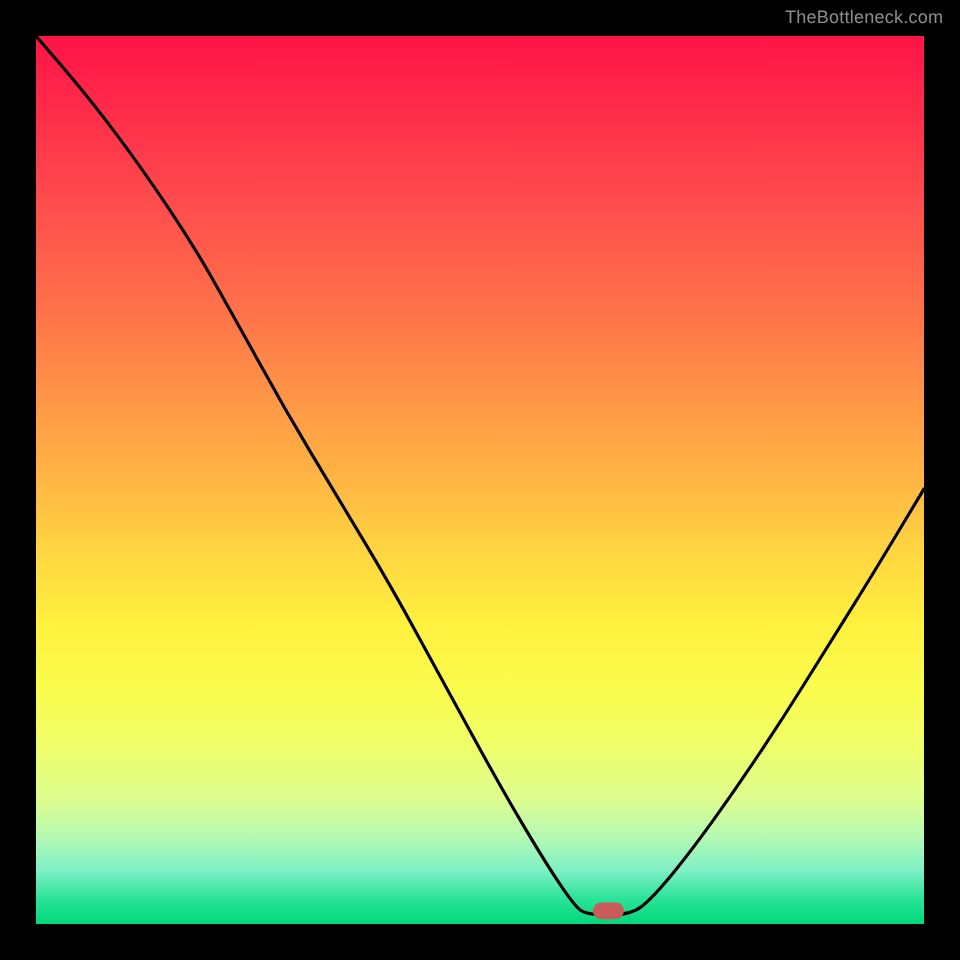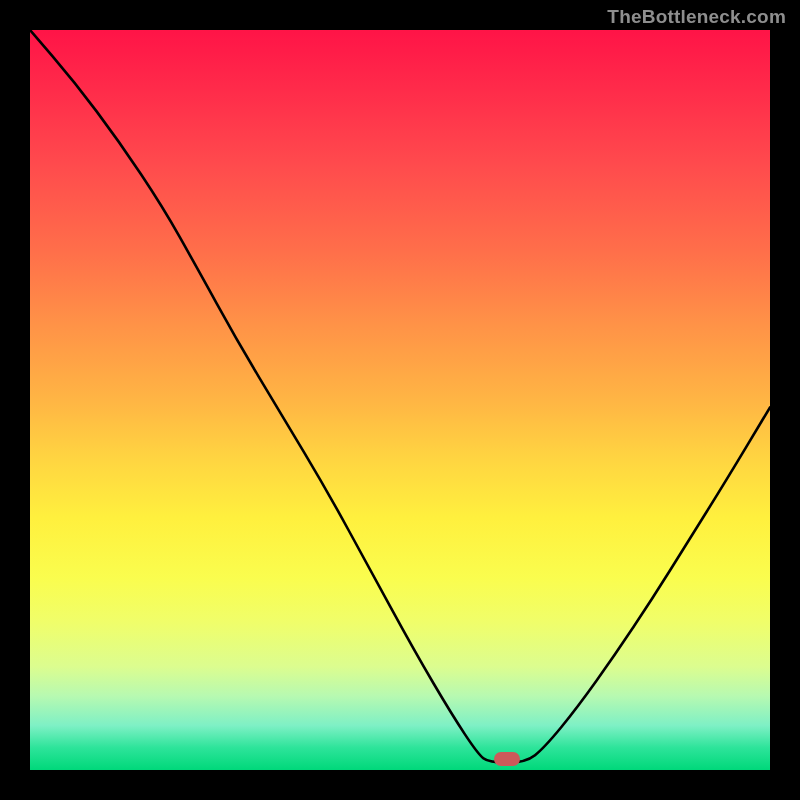--- a/index.html
+++ b/index.html
@@ -62,22 +62,22 @@
     height: 14px;
     border-radius: 7px;
     background: #cc5a5a; 
     transform: translate(-50%, -50%);
   }
   .watermark {
     position: absolute;
     top: 6px;
     right: 14px;
     color: #8e8e8e;
-    font-size: 19px;
-    font-weight: 700;
+    font-size: 15px;
+    font-weight: 400;
     letter-spacing: 0.2px;
   }
 </style>
 </head>
 <body>
 
 <div class="stage">
 
   <div class="watermark">TheBottleneck.com</div>
 

